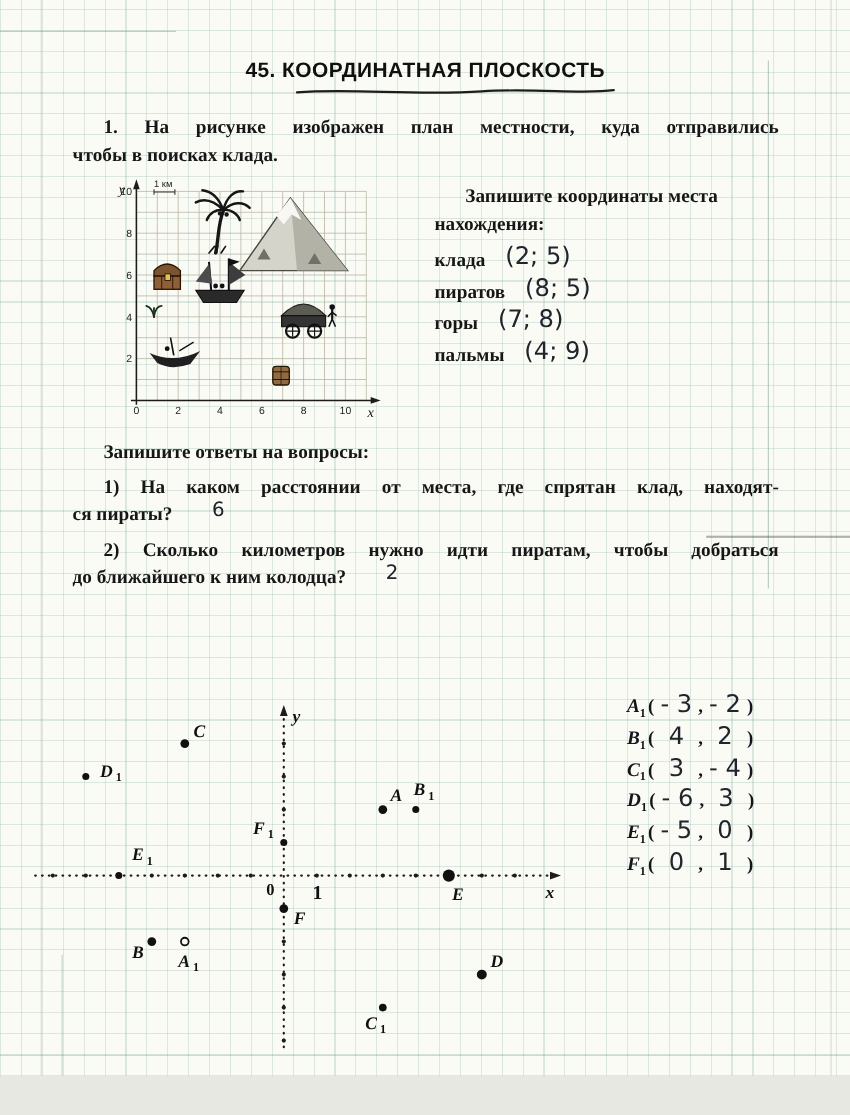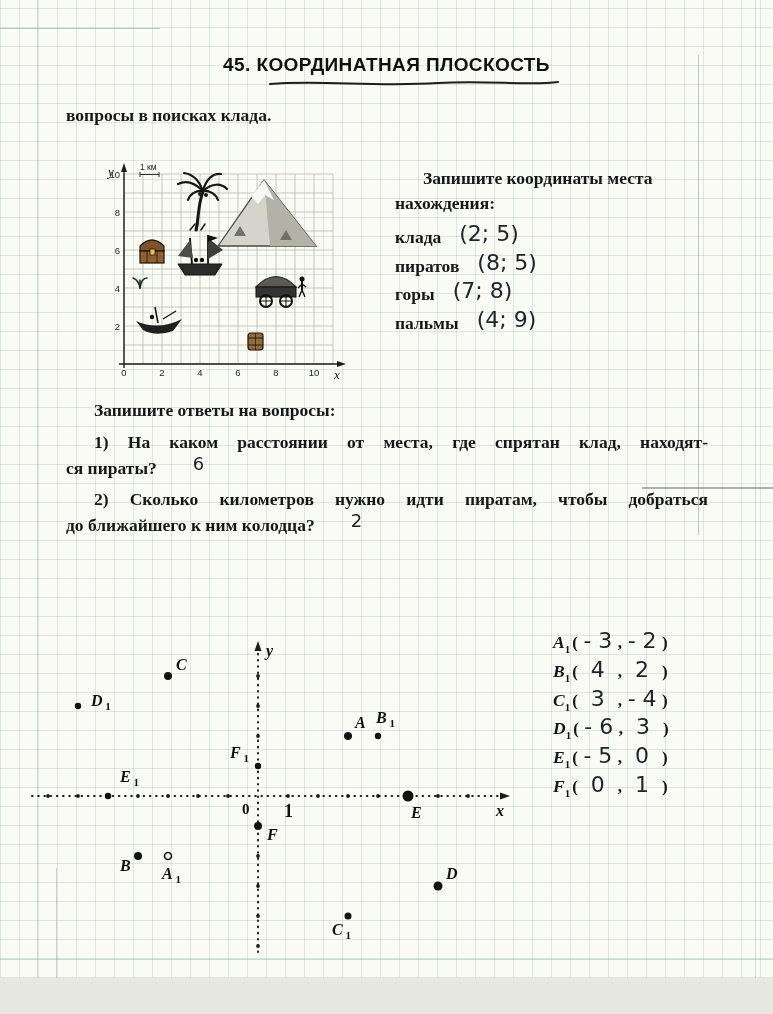--- a/index.html
+++ b/index.html
@@ -42,21 +42,21 @@
   .coord-row { height:28.5px; }
 
   .plot-area { position:absolute; left:8px; top:628px; width:757px; height:335px; }
   #plane-svg { position:absolute; left:0; top:0; }
   .axis-dotted { stroke:#1c1c1c; stroke-width:2; stroke-dasharray:0.6 5.6; stroke-linecap:round; fill:none; }
   #plane-axis-dots circle { fill:#1c1c1c; }
   .pt-label { font-family:"Liberation Serif",serif; font-style:italic; font-size:16px; font-weight:600; fill:#101010; }
   .origin-label { font-family:"Liberation Serif",serif; font-size:15px; font-weight:700; fill:#101010; }
   .unit-label { font-family:"Liberation Serif",serif; font-size:18px; font-weight:700; fill:#101010; }
 
-  .plot-answers { position:absolute; left:545px; top:0; }
+  .plot-answers { position:absolute; left:545px; top:0;padding-left:17px; }
   .ans-row { height:28.8px; display:flex; align-items:baseline; font-size:17px; color:#14141c; }
   .ans-name { font-family:"Liberation Serif",serif; font-style:italic; font-weight:700; font-size:17.5px; }
   .ans-name sub { font-size:11px; font-style:normal; }
   .paren { font-family:"Liberation Serif",serif; font-weight:700; margin:0 2px; }
   .ans-val { min-width:36px; text-align:center; }
   .comma { margin:0 2px; font-weight:700; }
 
   .page-number { position:absolute; left:0; right:14px; top:975px; text-align:center; font-style:italic; font-weight:700; font-size:19px; color:#101010; }
 </style>
 </head>
@@ -73,21 +73,22 @@
   <div class="artifact" style="left:642px;top:487px;width:131px;height:2px;background:#555;opacity:.45"></div>
 
   <div class="title-wrap">
     <span class="title-text">45. КООРДИНАТНАЯ ПЛОСКОСТЬ</span>
   </div>
   <svg class="title-underline" width="292" height="10" viewBox="0 0 292 10">
     <path d="M2,6 C50,2 110,9 170,5 C220,2 262,8 290,4" stroke="#1d1d1d" stroke-width="2" fill="none" stroke-linecap="round"></path>
   </svg>
 
   <div class="para" style="top:103px">
-    <span class="line">вопросы в поисках клада.</span>
+    <span class="line force-justify indent">1. На рисунке изображен план местности, куда отправились</span>
+    <span class="line">чтобы в поисках клада.</span>
   </div>
 
   <div class="map-figure">
     <svg viewBox="0 0 265 235" width="265" height="235">
       <g id="map-grid">
           <line x1="24" y1="14" x2="24" y2="204"></line>
           <line x1="43" y1="14" x2="43" y2="204"></line>
           <line x1="62" y1="14" x2="62" y2="204"></line>
           <line x1="81" y1="14" x2="81" y2="204"></line>
           <line x1="100" y1="14" x2="100" y2="204"></line>

